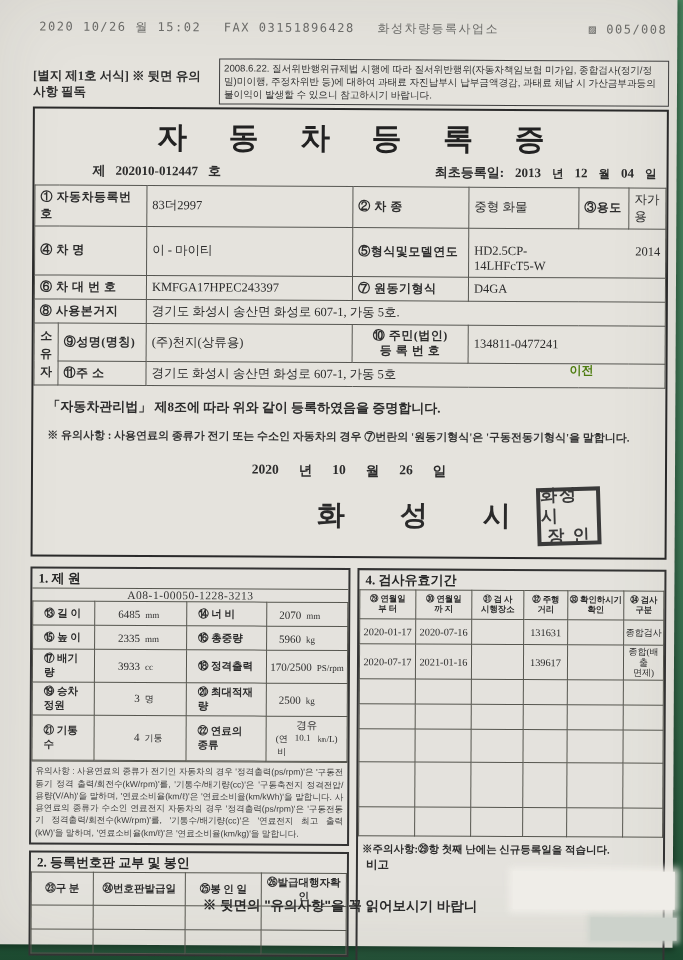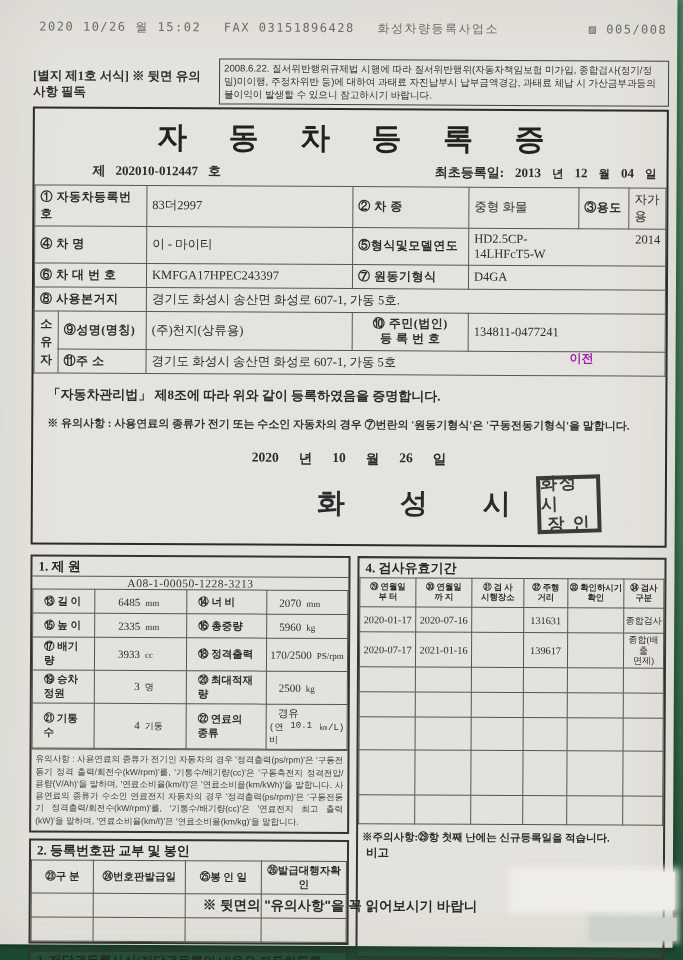--- a/index.html
+++ b/index.html
@@ -36,54 +36,54 @@
   .docline{display:flex;align-items:baseline;font-size:13px;font-weight:bold;padding:2px 10px 5px 58px;color:#2c2c2c;}
   .docline .gap{margin-right:10px;}
   .docline .firstreg{margin-left:auto;display:flex;gap:11px;align-items:baseline;}
   .docline .firstreg .sm{font-size:11.5px;}
 
   table.reg{width:100%;border-collapse:collapse;table-layout:fixed;}
   table.reg td{border:1px solid #575752;font-size:12px;padding:3px 5px;color:#2c2c2c;vertical-align:middle;}
   table.reg td.lbl{font-weight:bold;letter-spacing:.5px;}
   table.reg td.val{font-size:12.5px;}
   td.ownercell{width:22px;font-weight:bold;font-size:12px;text-align:center;line-height:1.5;padding:2px 1px;}
-  .modelcell{display:flex;}
+  .modelcell{display:flex;margin-top:12px;}
   .modelcell .yr{margin-left:60px;}
   .idlbl{font-size:10.5px;text-align:center;line-height:1.3;}
   .addrcell{position:relative;}
 
   .statement{font-size:13px;font-weight:bold;padding:12px 14px 2px;color:#2b2b2b;}
   .fuelnotice{font-size:11px;font-weight:bold;padding:10px 14px 0;color:#333;}
   .dateline{display:flex;justify-content:center;gap:20px;font-size:13.5px;font-weight:bold;
     padding:18px 0 2px;color:#2c2c2c;}
   .issuerline{display:flex;justify-content:flex-end;align-items:center;padding:4px 64px 12px 0;}
   .issuer{font-size:28px;font-weight:bold;letter-spacing:24px;color:#2a2a2a;}
   .seal{border:4px solid #3a3a3a;width:56px;height:50px;display:flex;flex-direction:column;
     justify-content:center;align-items:center;font-weight:bold;font-size:17px;line-height:1.2;
     letter-spacing:2px;color:#3a3a3a;transform:rotate(-2deg);margin-left:2px;}
-  .transfermark{position:absolute;right:72px;bottom:178px;font-size:12px;font-weight:bold;color:#a21caf;}
+  .transfermark{position:absolute;right:72px;bottom:178px;font-size:12px;font-weight:bold;color:#4d7c0f;}
 
   
   .lower{display:flex;gap:7px;margin-top:10px;align-items:flex-start;}
   .leftcol{width:320px;flex:none;}
   .rightcol{flex:1;}
   .secbox{border:2px solid #333;margin-bottom:6px;background:rgba(255,255,255,.03);}
   .sectitle{font-weight:bold;font-size:13px;padding:2px 6px;color:#252525;line-height:1.2;}
 
   .mgmtrow{display:flex;border-top:1px solid #56564f;align-items:center;}
   .mgmtlbl{width:92px;font-size:9px;font-weight:bold;line-height:1.25;padding:2px 2px 2px 4px;}
   .mgmtval{flex:1;font-size:11.5px;text-align:center;letter-spacing:.5px;}
 
   table.spec{width:100%;border-collapse:collapse;table-layout:fixed;}
   table.spec td{border:1px solid #56564f;font-size:10.5px;padding:2px 11px;height:19px;color:#2c2c2c;}
   table.spec td.lbl{font-weight:bold;}
   .vu{display:flex;align-items:baseline;justify-content:center;}
   .vu .v{flex:1;text-align:right;font-size:11px;}
   .vu .u{width:30px;text-align:left;padding-left:5px;font-size:9px;}
-  .fuelcell{font-family:Liberation Mono, monospace;}
+  .fuelcell{text-align:center;}
   .fuelcell .f1{font-size:10.5px;}
   .fuelcell .f2{font-size:9px;display:flex;justify-content:center;gap:7px;}
   .fineprint{border-top:1px solid #56564f;padding:3px 4px 4px;font-size:8.6px;line-height:1.42;
     color:#3b3b3b;text-align:justify;font-family:"Liberation Sans",sans-serif;}
 
   table.plate, table.mort{width:100%;border-collapse:collapse;table-layout:fixed;}
   table.plate td, table.mort td{border:1px solid #56564f;font-size:10.5px;font-weight:bold;
     text-align:center;padding:2px;height:18px;color:#2c2c2c;}
   table.plate td.empty, table.mort td.empty{height:19px;}
   .morttitle{font-size:12.5px;white-space:pre-line;}

